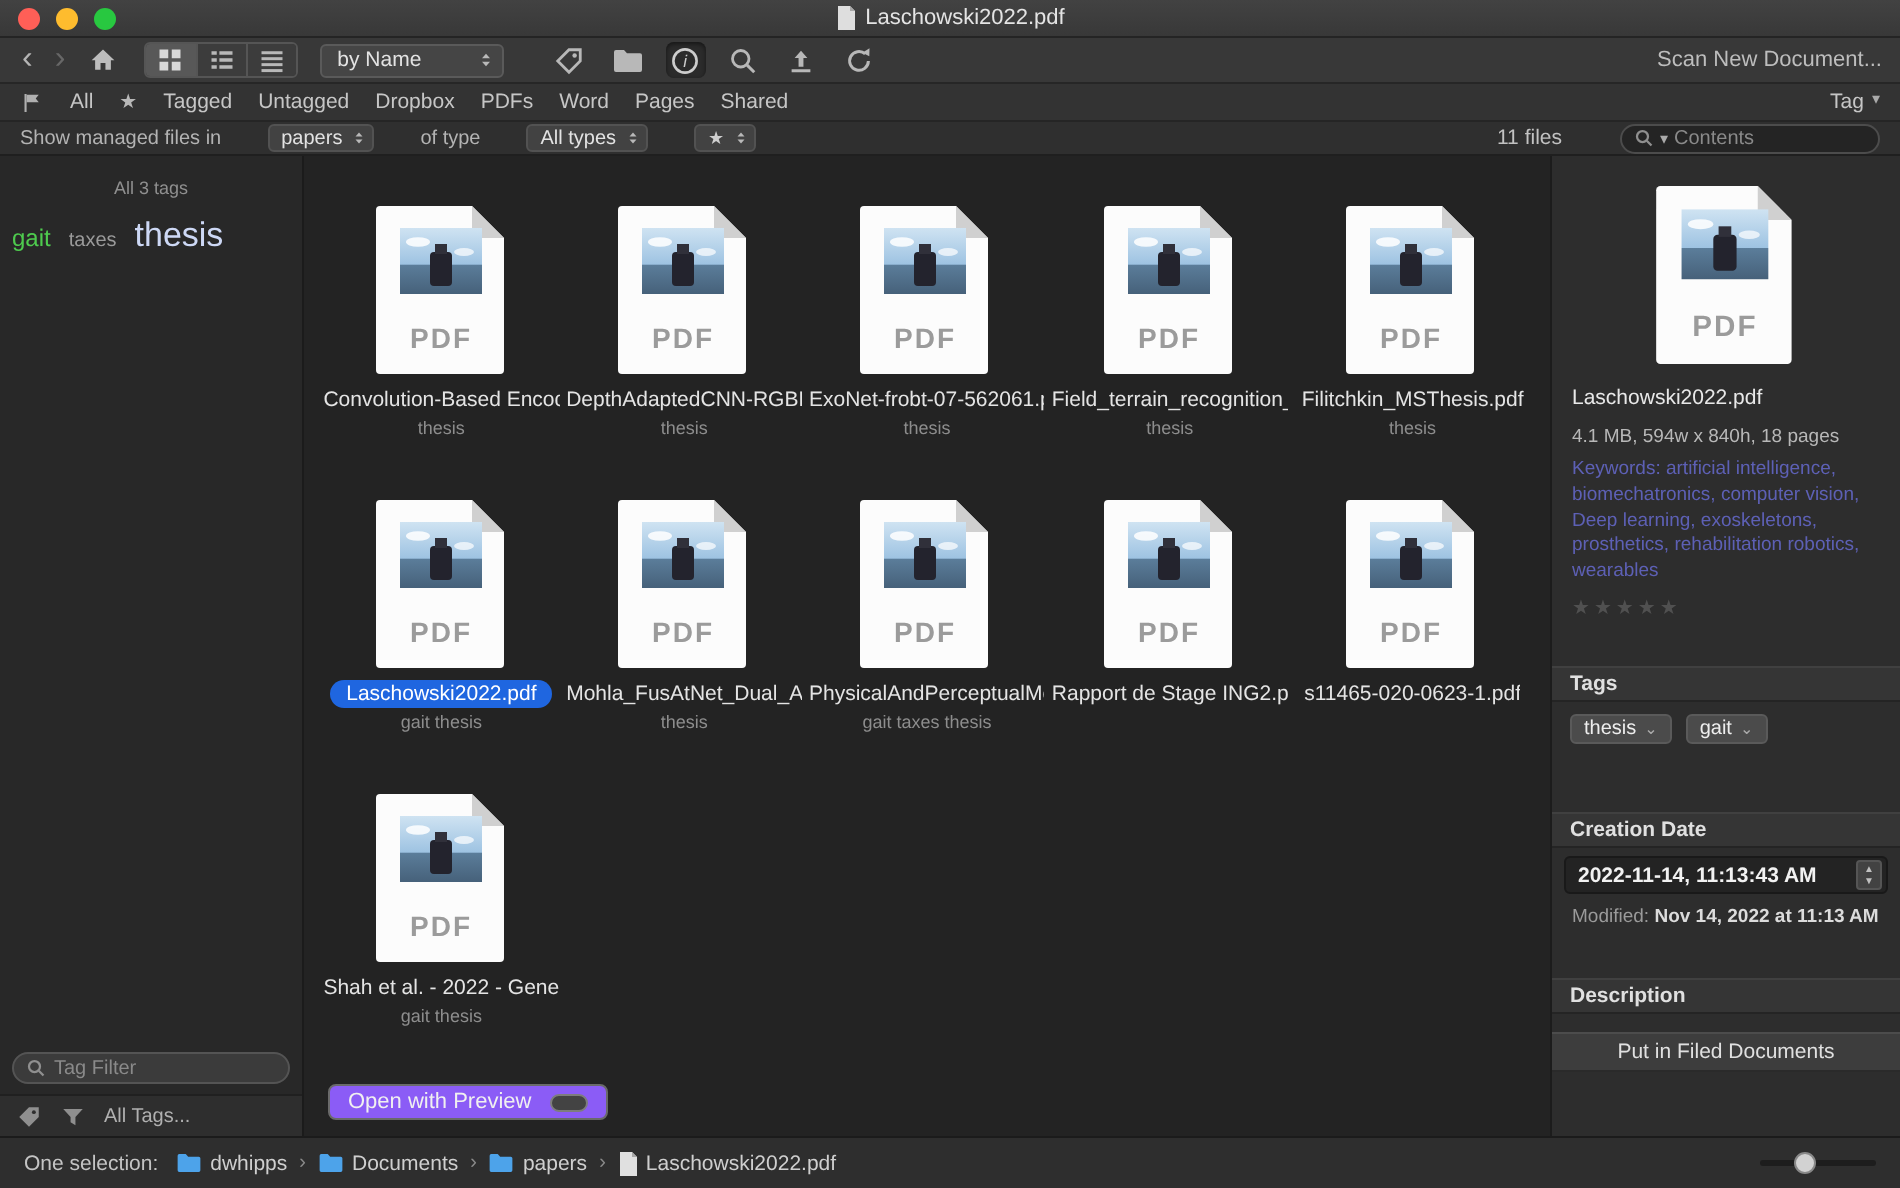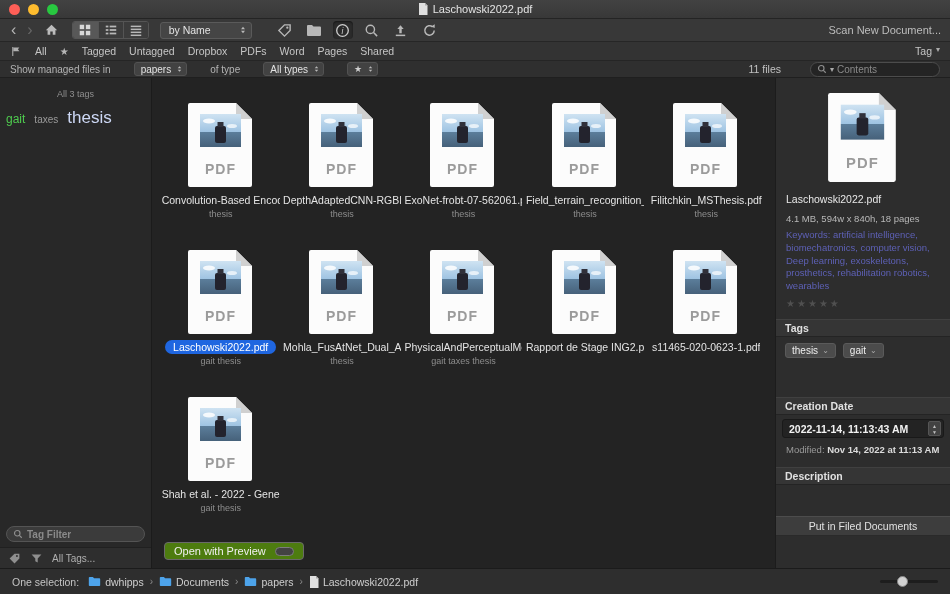--- a/index.html
+++ b/index.html
@@ -60,48 +60,48 @@
   .content { flex:1; display:flex; min-height:0; }
 
   
   .sidebar { width:152px; flex:none; background:#282828; border-right:1px solid #1b1b1b;
     display:flex; flex-direction:column; }
   .sb-header { text-align:center; font-size:9px; font-weight:normal; color:#8f8f8f; padding:11px 0 7px; }
   .tag-cloud { padding:2px 6px; display:flex; align-items:baseline; gap:9px; flex-wrap:wrap; }
   .cloud-tag { cursor:default; }
   .tag-filter { margin:4px 6px 5px; height:16px; background:#3b3b3b; border:1px solid #545454; border-radius:9px;
     display:flex; align-items:center; padding:0 6px; gap:4px; }
-  .tag-filter input { flex:1; min-width:0; background:transparent; border:none; outline:none; color:#ddd; font-size:10px;font-weight:bold; }
+  .tag-filter input { flex:1; min-width:0; background:transparent; border:none; outline:none; color:#ddd; font-size:10px; }
   .sb-bottom { height:21px; flex:none; display:flex; align-items:center; gap:9px; padding:0 8px;
     background:#2e2e2e; border-top:1px solid #202020; font-size:10px; color:#b0b0b0; }
 
   
   .main { flex:1; min-width:0; background:#232323; display:flex; flex-direction:column; }
   .file-grid { flex:1; display:grid; grid-template-columns:repeat(5,1fr); row-gap:29px;
     align-content:start; justify-items:center; padding:24px 8px 0; overflow:hidden; }
   .cell { width:120px; display:flex; flex-direction:column; align-items:center; text-align:center; }
   .file-name { margin-top:5px; font-size:10.5px; line-height:14px; color:#e4e4e4;
     max-width:118px; white-space:nowrap; overflow:hidden; }
   .cell.selected .file-name { background:var(--sel,#1f66e0); color:#fff; border-radius:8px; padding:0 8px; }
   .file-tags { margin-top:2px; font-size:9px; color:#8d8d8d; min-height:11px; }
   .main-footer { flex:none; padding:2px 0 8px 12px; }
-  .open-with { background:#4d7c0f; border:1px solid #6a6a6a; border-radius:4px; padding:2px 9px;
+  .open-with { background:#8b5cf6; border:1px solid #6a6a6a; border-radius:4px; padding:2px 9px;
     font-size:11px; color:#f0f0f0; display:inline-flex; align-items:center; }
   .mini-toggle { width:19px; height:9px; border-radius:5px; background:#434343; border:1px solid #7d7d7d;
     margin-left:9px; display:inline-block; }
 
   
   .inspector { width:175px; flex:none; background:#2d2d2d; border-left:1px solid #1c1c1c;
     display:flex; flex-direction:column; min-height:0; }
   .insp-thumb { padding:14px 0 10px; display:flex; justify-content:center; }
   .insp-name { padding:0 10px; font-size:10.5px; color:#e8e8e8; white-space:nowrap; overflow:hidden; }
   .insp-info { padding:8px 10px 3px; font-size:9.5px; color:#b8b8b8; }
   .insp-keywords { padding:2px 10px; font-size:9.5px; line-height:1.35; color:var(--kw,#5d60b5); }
   .insp-stars { padding:3px 10px 2px; font-size:10px; letter-spacing:2px; color:#505050; }
-  .insp-band { margin-top:8px; background:#353535; border-top:1px solid #404040; border-bottom:1px solid #242424;
+  .insp-band { margin-top:21px; background:#353535; border-top:1px solid #404040; border-bottom:1px solid #242424;
     padding:2px 9px; font-size:10.5px; font-weight:bold; color:#e0e0e0; }
   .insp-tags { padding:6px 9px; display:flex; gap:7px; }
   .tag-pill { background:#4b4b4b; border:1px solid #5a5a5a; border-radius:3px; padding:1px 6px;
     font-size:10px; color:#eee; display:inline-flex; align-items:center; gap:4px; }
   .grow1 { flex:1; } .grow2 { flex:1.2; }
   .date-field { margin:4px 6px 2px; background:#232323; border:1px solid #191919; border-radius:3px;
     display:flex; align-items:center; padding:1px 2px 1px 6px; }
   .date-text { flex:1; font-size:10.5px; font-weight:bold; color:#f2f2f2; white-space:nowrap; }
   .stepper { width:13px; height:15px; background:#424242; border:1px solid #555; border-radius:2px;
     display:flex; flex-direction:column; align-items:center; justify-content:center; color:#c0c0c0;

